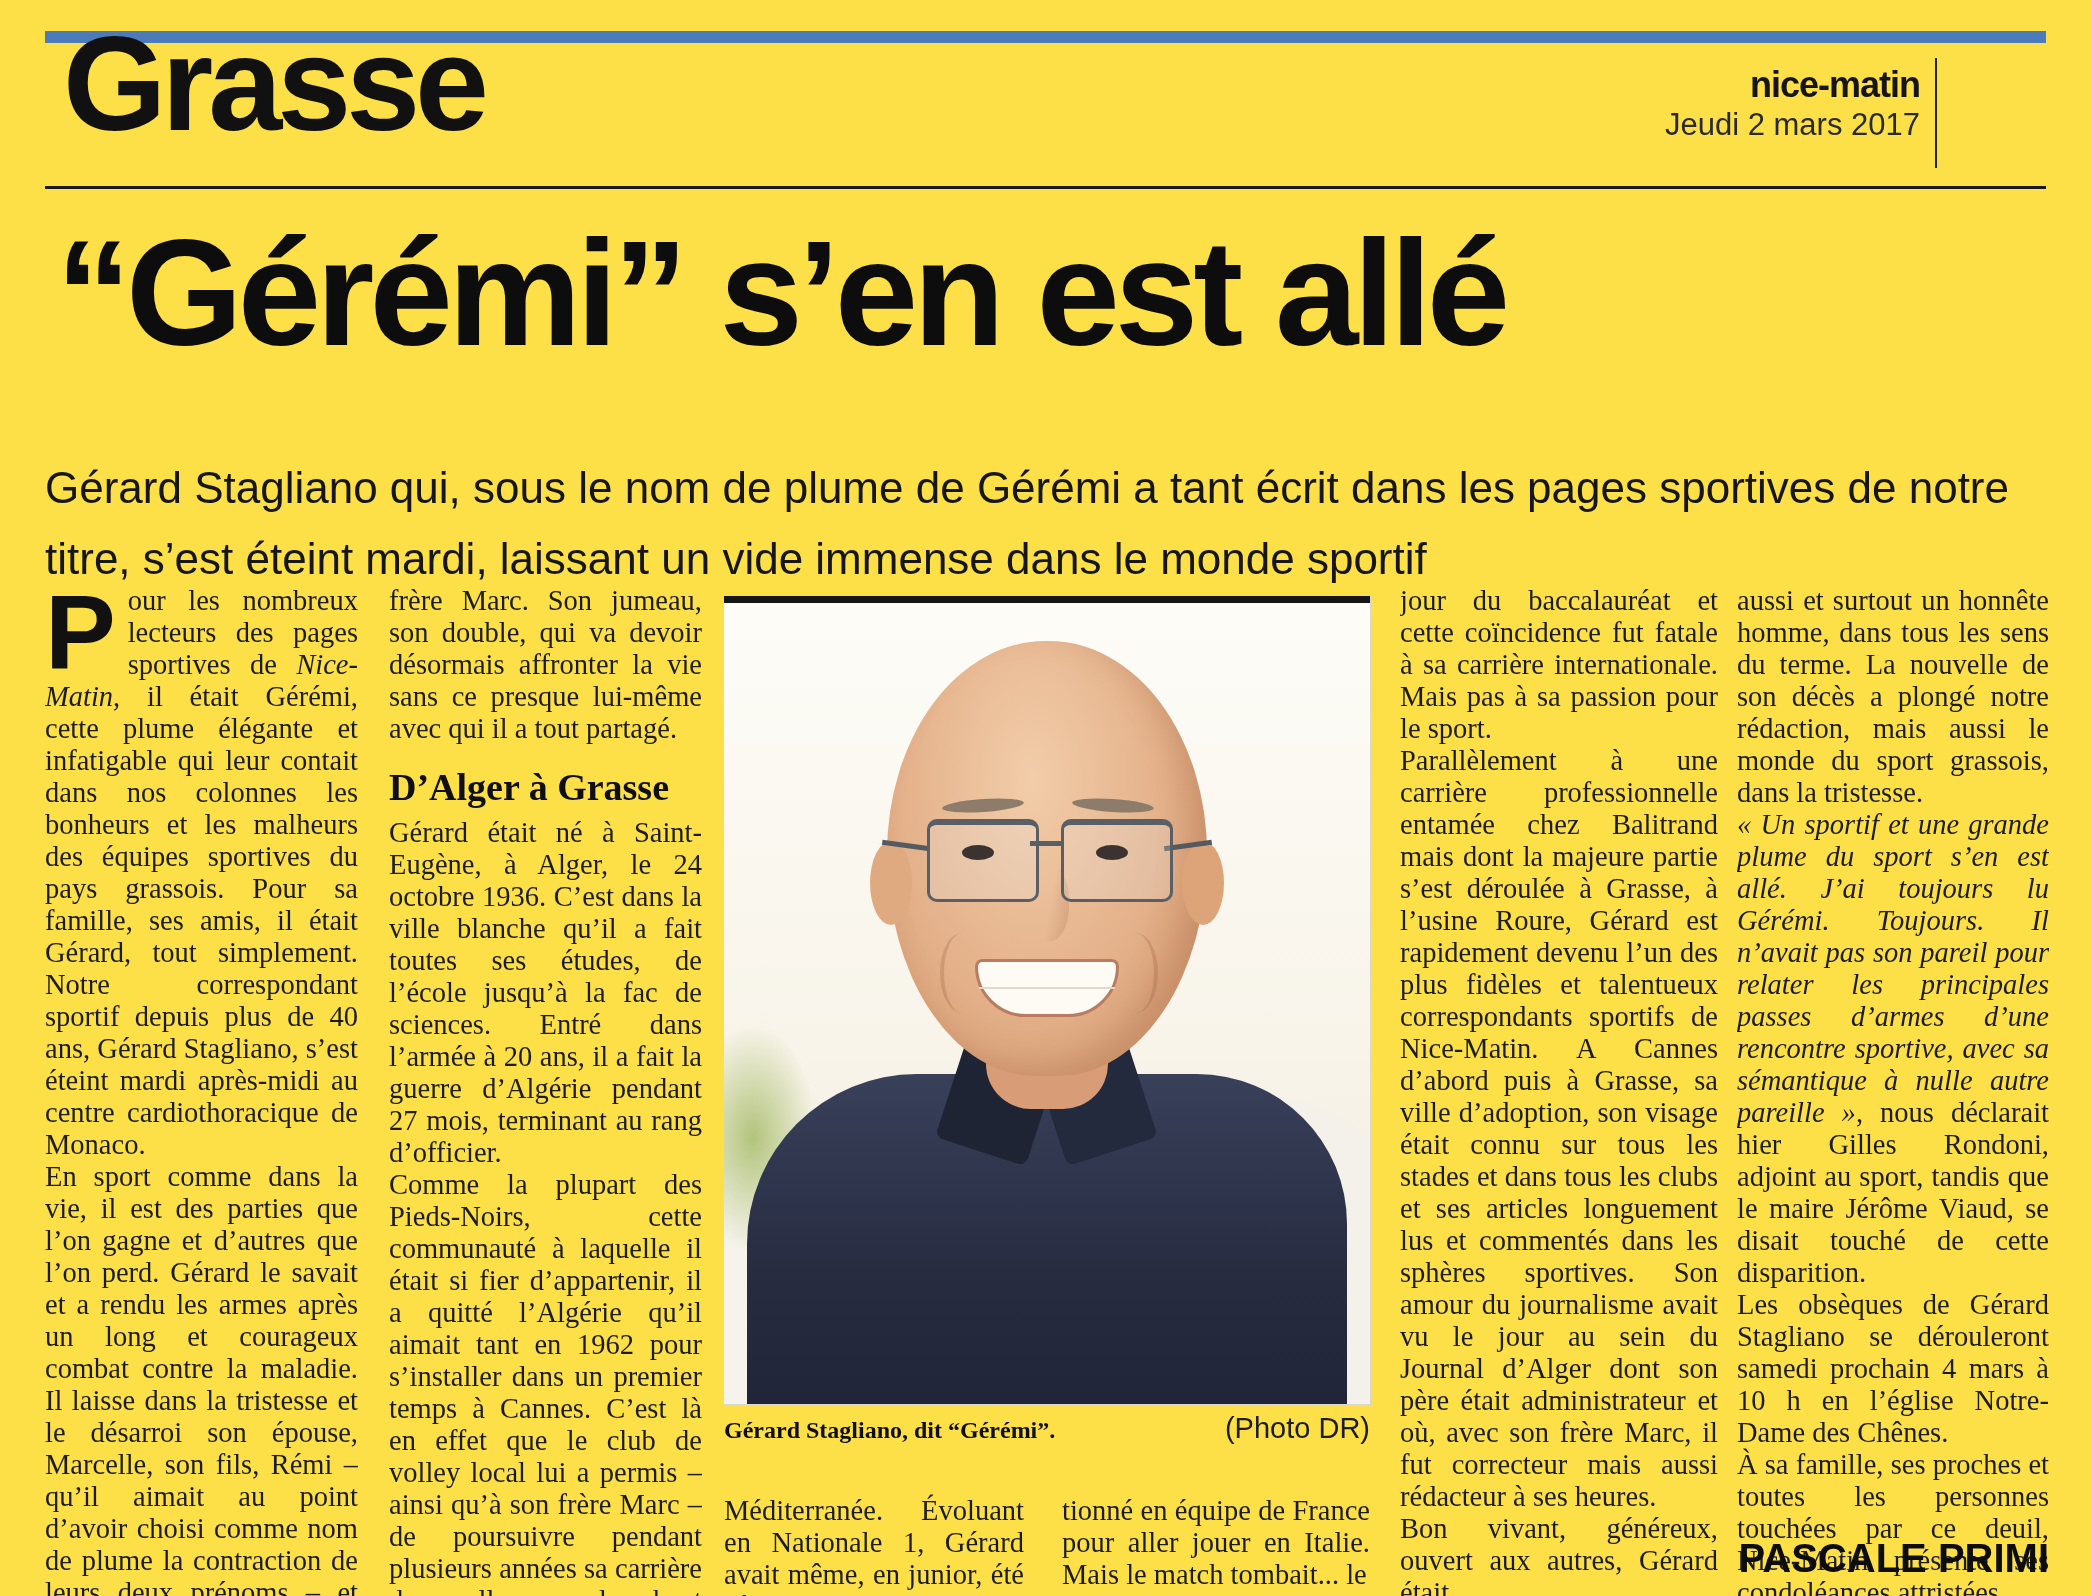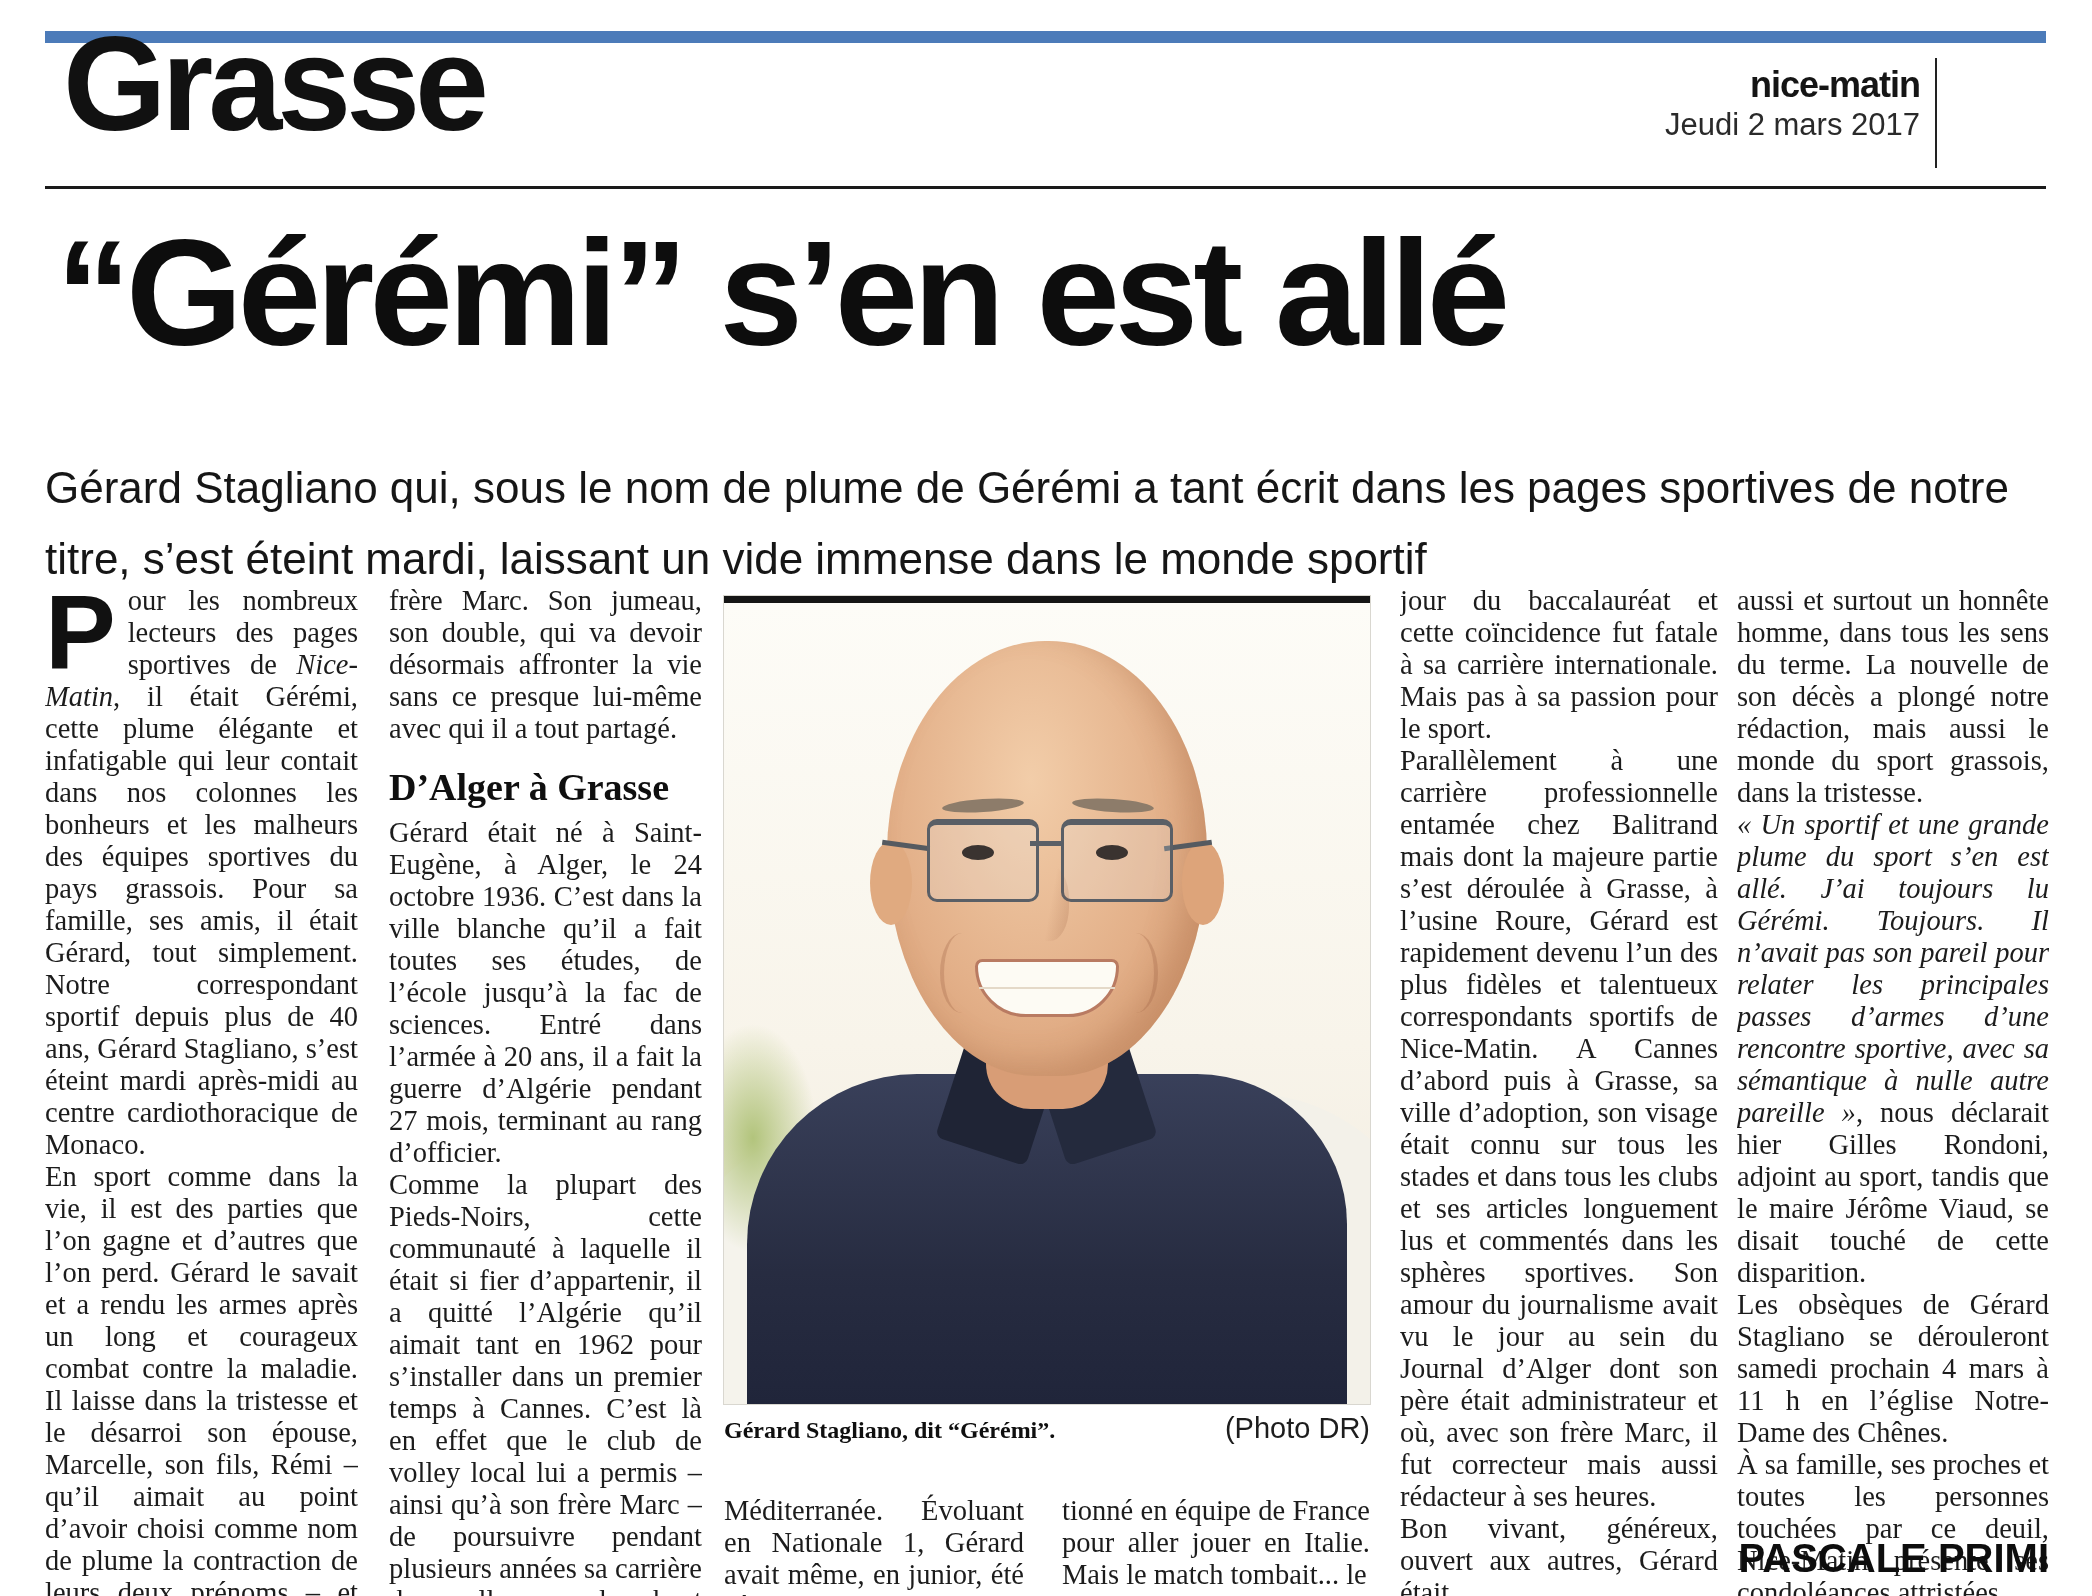--- a/index.html
+++ b/index.html
@@ -1,18 +1,18 @@
 <!DOCTYPE html>
 <html lang="fr" style="--accent: #4c7bb9;"><head>
 <meta charset="utf-8">
 <style>
   html,body{margin:0;padding:0;background:#e8e8e8;}
   .page{
     position:relative;width:2092px;height:1596px;margin:0 auto;
-    background:#ffffff;overflow:hidden;
+    background:#fde047;overflow:hidden;
     font-family:"Liberation Serif", serif;color:#1c1c1c;
   }
   
   .topbar{position:absolute;left:45px;top:31px;width:2001px;height:12px;background:var(--accent,#4c7bb9);}
   .masthead-left{position:absolute;left:63px;top:18px;display:flex;align-items:baseline;gap:22px;
     font-family:"Liberation Sans", sans-serif;line-height:1;}
   .section-name{font-size:133px;font-weight:bold;letter-spacing:-5px;color:#111;}
   .section-suffix{font-size:79px;font-weight:bold;letter-spacing:5px;color:var(--accent,#4c7bb9);}
   .masthead-right{position:absolute;right:172px;top:64px;text-align:right;font-family:"Liberation Sans", sans-serif;}
   .paper-name{font-size:36px;font-weight:bold;letter-spacing:-1px;color:#151515;line-height:1.15;}
@@ -163,19 +163,19 @@
     </div>
 
   <div class="col col4">
       <p><span>jour du baccalauréat et cette coïncidence fut fatale à sa carrière internationale. Mais pas à sa passion pour le sport.</span></p>
       <p><span>Parallèlement à une carrière professionnelle entamée chez Balitrand mais dont la majeure partie s’est déroulée à Grasse, à l’usine Roure, Gérard est rapidement devenu l’un des plus fidèles et talentueux correspondants sportifs de Nice-Matin. A Cannes d’abord puis à Grasse, sa ville d’adoption, son visage était connu sur tous les stades et dans tous les clubs et ses articles longuement lus et commentés dans les sphères sportives. Son amour du journalisme avait vu le jour au sein du Journal d’Alger dont son père était administrateur et où, avec son frère Marc, il fut correcteur mais aussi rédacteur à ses heures.</span></p>
       <p><span>Bon vivant, généreux, ouvert aux autres, Gérard était</span></p>
     </div>
   <div class="col col5">
       <p><span>aussi et surtout un honnête homme, dans tous les sens du terme. La nouvelle de son décès a plongé notre rédaction, mais aussi le monde du sport grassois, dans la tristesse.</span></p>
       <p><span class="it">« Un sportif et une grande plume du sport s’en est allé. J’ai toujours lu Gérémi. Toujours. Il n’avait pas son pareil pour relater les principales passes d’armes d’une rencontre sportive, avec sa sémantique à nulle autre pareille »</span><span>, nous déclarait hier Gilles Rondoni, adjoint au sport, tandis que le maire Jérôme Viaud, se disait touché de cette disparition.</span></p>
-      <p><span>Les obsèques de Gérard Stagliano se dérouleront samedi prochain 4 mars à 11 h en l’église Notre-Dame des Chênes.</span></p>
+      <p><span>Les obsèques de Gérard Stagliano se dérouleront samedi prochain 4 mars à 10 h en l’église Notre-Dame des Chênes.</span></p>
       <p><span>À sa famille, ses proches et toutes les personnes touchées par ce deuil, Nice-Matin présente ses condoléances attristées.</span></p>
     </div>
 
   <div class="byline">PASCALE PRIMI</div>
 
 </div>
 
 </body></html>

